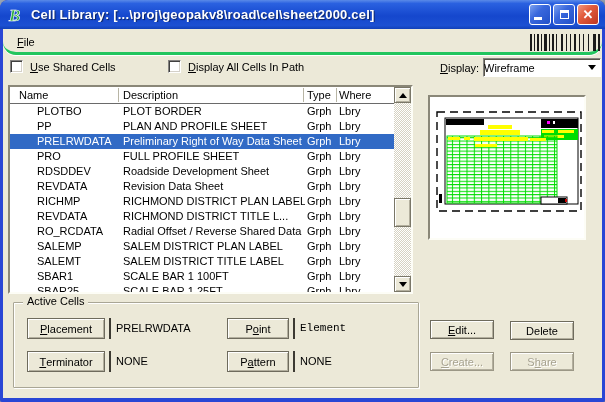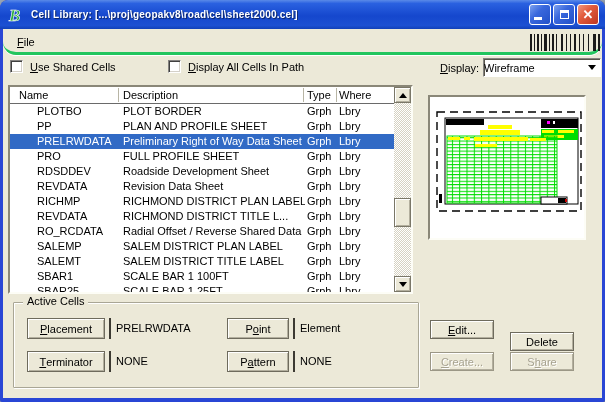--- a/index.html
+++ b/index.html
@@ -8,21 +8,21 @@
 
   .window { position:relative; width:605px; height:402px; background:#2946d5;
             border-radius:8px 8px 2px 2px; overflow:hidden;
             box-shadow:2px 2px 6px rgba(0,0,0,.4); }
 
   
   .titlebar { position:absolute; left:0; top:0; right:0; height:29px;
               background:linear-gradient(180deg,#5a8ae8 0%,#2a61e0 12%,#1547cd 55%,#1c50d2 88%,#1140b8 100%);
               border-radius:8px 8px 0 0; display:flex; align-items:center; }
   .app-icon { width:20px; height:20px; margin:0 4px 0 7px; flex:0 0 auto; }
-  .title-text { color:#fff; font-size:10px; font-weight:bold; letter-spacing:.2px;
+  .title-text { color:#fff; font-size:13px; font-weight:bold; letter-spacing:.2px;
                 text-shadow:1px 1px 1px rgba(0,0,0,.55); white-space:nowrap; overflow:hidden; }
   .caption-btns { position:absolute; right:6px; top:4px; display:flex; gap:2px; }
   .cap-btn { width:22px; height:21px; border-radius:3px; border:1px solid #fff;
              display:flex; align-items:center; justify-content:center; position:relative;
              background:linear-gradient(135deg,#7da2ef 0%,#3a68dd 40%,#2150c8 100%); cursor:pointer; }
   .cap-btn.close { background:linear-gradient(135deg,#f0987e 0%,#e25c3d 40%,#c23welcome 100%);
                    background:linear-gradient(135deg,#f0987e 0%,#e25c3d 40%,#bf3620 100%); }
   .glyph-min { position:absolute; left:4px; bottom:4px; width:8px; height:3px; background:#fff; }
   .glyph-max { width:9px; height:9px; border:1px solid #fff; border-top:3px solid #fff; }
   .glyph-x { color:#fff; font-weight:bold; font-size:13px; line-height:13px; }
@@ -320,25 +320,25 @@
     <div class="btn3d mn" style="left:24px; top:289px; width:78px; height:21px;"><u>P</u>lacement</div>
     <div class="btn-bar" style="left:106px; top:289px; height:21px;"></div>
     <div class="field-value" style="left:113px; top:293px;">PRELRWDATA</div>
 
     <div class="btn3d mn" style="left:24px; top:322px; width:78px; height:21px;"><u>T</u>erminator</div>
     <div class="btn-bar" style="left:106px; top:322px; height:21px;"></div>
     <div class="field-value" style="left:113px; top:326px;">NONE</div>
 
     <div class="btn3d mn" style="left:224px; top:289px; width:62px; height:21px;">P<u>o</u>int</div>
     <div class="btn-bar" style="left:290px; top:289px; height:21px;"></div>
-    <div class="field-value" style="left:297px; top:293px;">Element</div>
+    <div class="field-value" style="left:297px; top:293px;font-family:Liberation Mono, monospace;">Element</div>
 
     <div class="btn3d mn" style="left:224px; top:322px; width:62px; height:21px;">P<u>a</u>ttern</div>
     <div class="btn-bar" style="left:290px; top:322px; height:21px;"></div>
     <div class="field-value" style="left:297px; top:326px;">NONE</div>
 
     <div class="btn3d mn" style="left:427px; top:291px; width:64px; height:19px;"><u>E</u>dit...</div>
-    <div class="btn3d mn" style="left:507px; top:303px; width:64px; height:19px;">Delete</div>
+    <div class="btn3d mn" style="left:507px; top:292px; width:64px; height:19px;">Delete</div>
     <div class="btn3d mn disabled" style="left:427px; top:323px; width:64px; height:19px;"><u>C</u>reate...</div>
     <div class="btn3d mn disabled" style="left:507px; top:323px; width:64px; height:19px;">S<u>h</u>are</div>
 
   </div>
 </div>
 
 </body></html>

